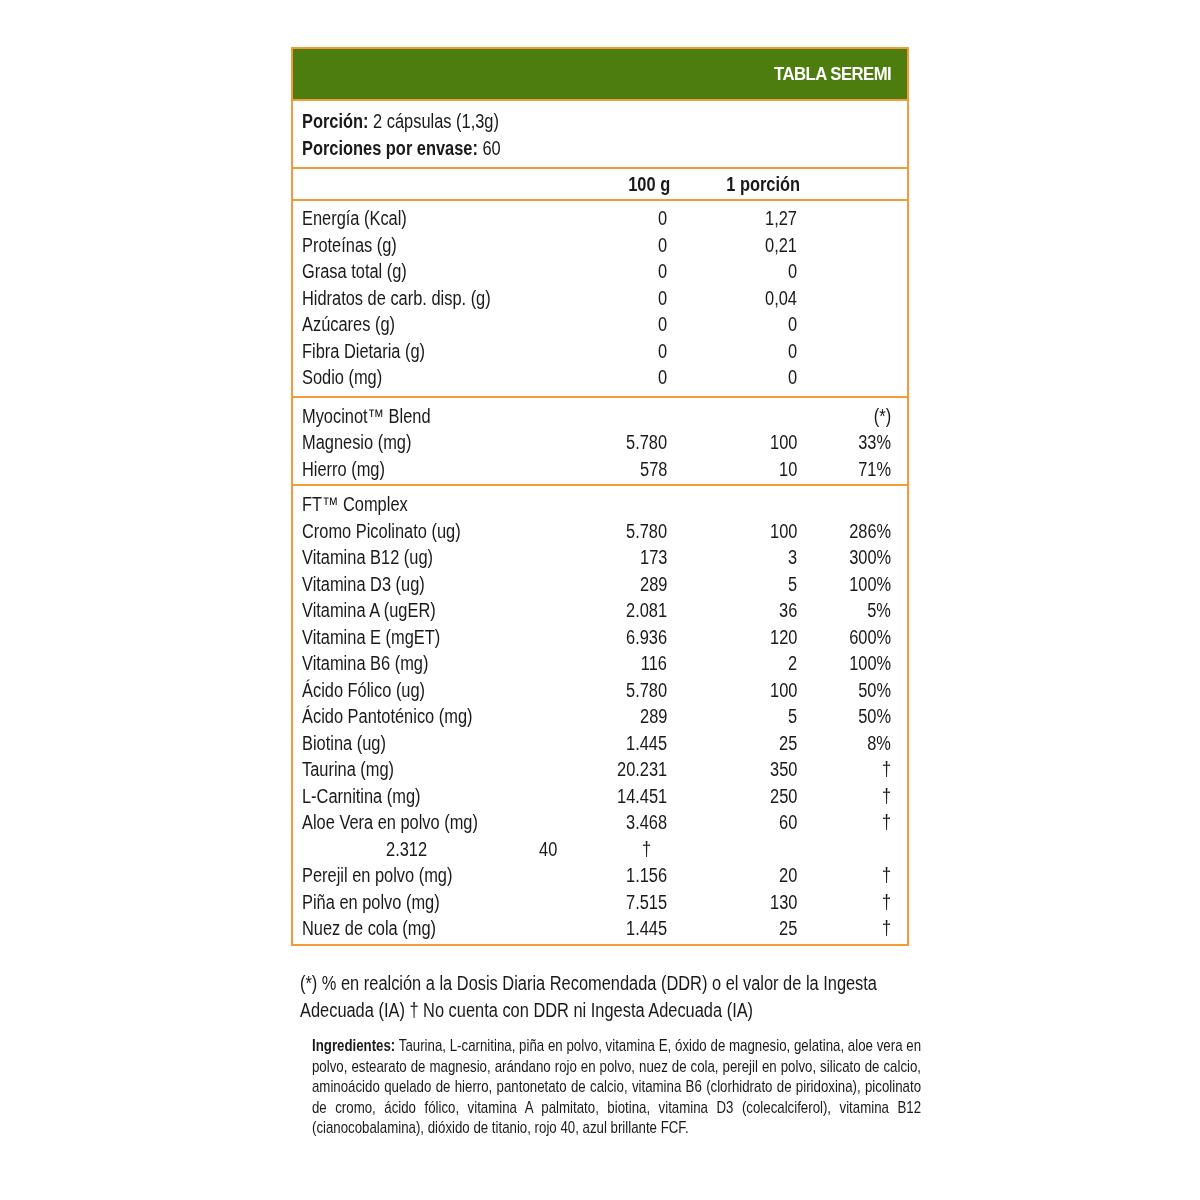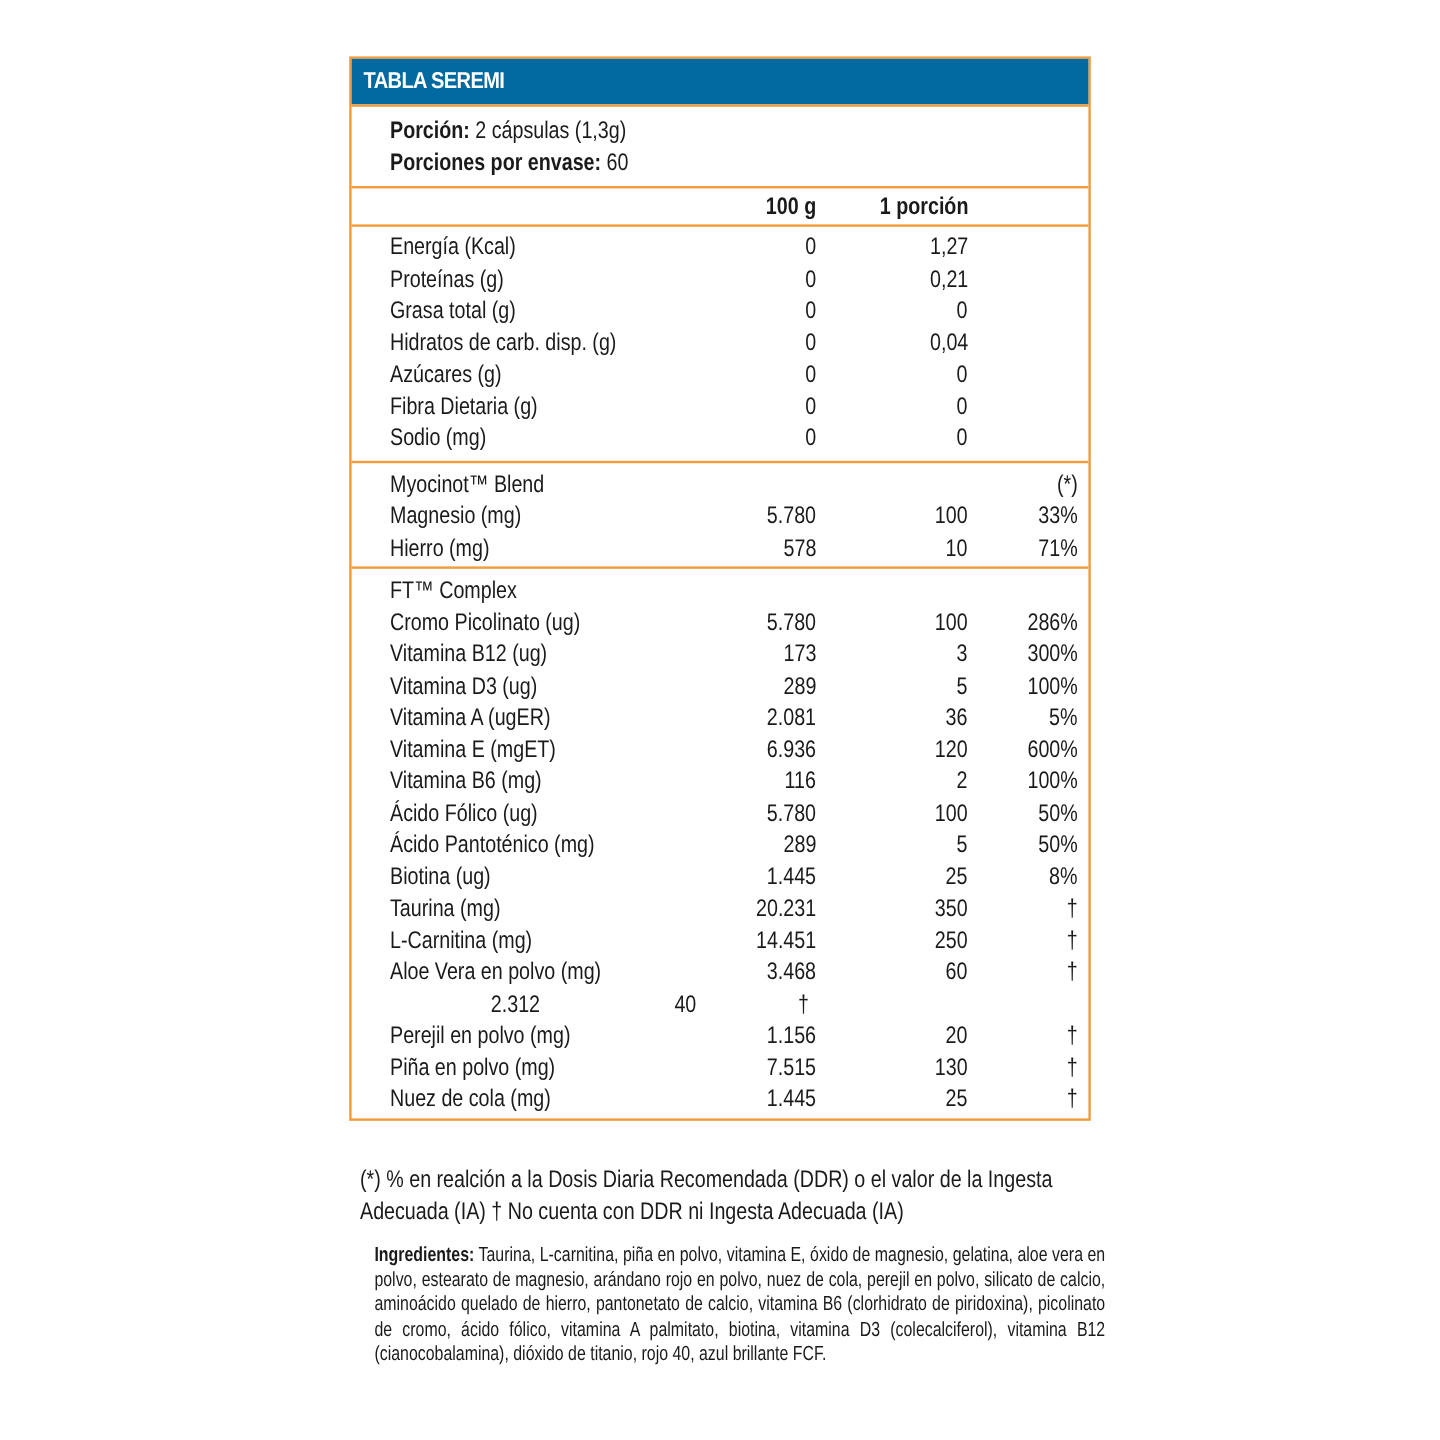--- a/index.html
+++ b/index.html
@@ -1,22 +1,22 @@
 <!DOCTYPE html>
 <html><head>
 <meta charset="utf-8">
 <style>
   html, body { margin: 0; padding: 0; background: #ffffff; }
   body { width: 1200px; height: 1200px; position: relative; font-family: "Liberation Sans", sans-serif; color: #1a1a1a; }
   .panel { position: absolute; left: 291px; top: 47px; width: 618px; border: 2px solid #f39a3a; box-sizing: border-box; }
-  .hdr { background: #0369a1; height: 38px; display: flex; align-items: center; padding-left: 10px; }
+  .hdr { background: #4d7c0f; height: 50px; display: flex; align-items: center; padding-left: 10px; justify-content: flex-end; }
   .hdr span { color: #ffffff; font-weight: bold; font-size: 19px; letter-spacing: -0.6px; transform: scaleX(0.88); transform-origin: left center; display: inline-block; }
   .sec { border-top: 2px solid #f39a3a; padding: 0 9px; }
   .sec:first-of-type { border-top: none; }
-  .row { display: flex; height: 26.5px; align-items: center; font-size: 20px; line-height: 26px; margin-left: 23px; }
+  .row { display: flex; height: 26.5px; align-items: center; font-size: 20px; line-height: 26px; }
   .cond { display: inline-block; transform: scaleX(0.82); transform-origin: left center; white-space: nowrap; }
   .condr { display: inline-block; transform: scaleX(0.82); transform-origin: right center; white-space: nowrap; }
   .name { width: 240px; font-weight: normal; }
   .c1 { width: 125px; text-align: right; }
   .c2 { width: 130px; text-align: right; }
   .c3 { width: 94px; text-align: right; }
   .serving { padding-top: 6px; padding-bottom: 6px; }
   .serving .row { height: 27px; }
   .colhdr { height: 30px; }
   .colhdr .row { height: 30px; font-weight: bold; justify-content: center; }

